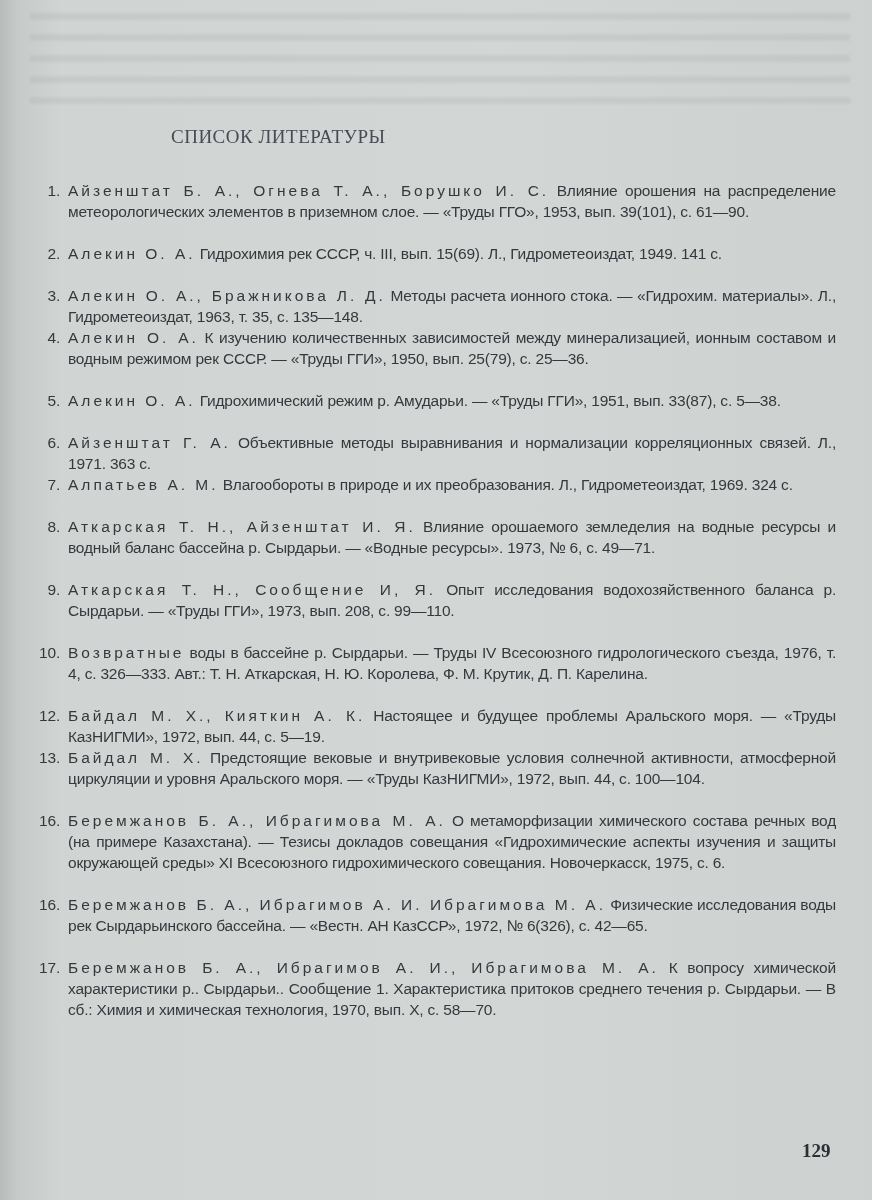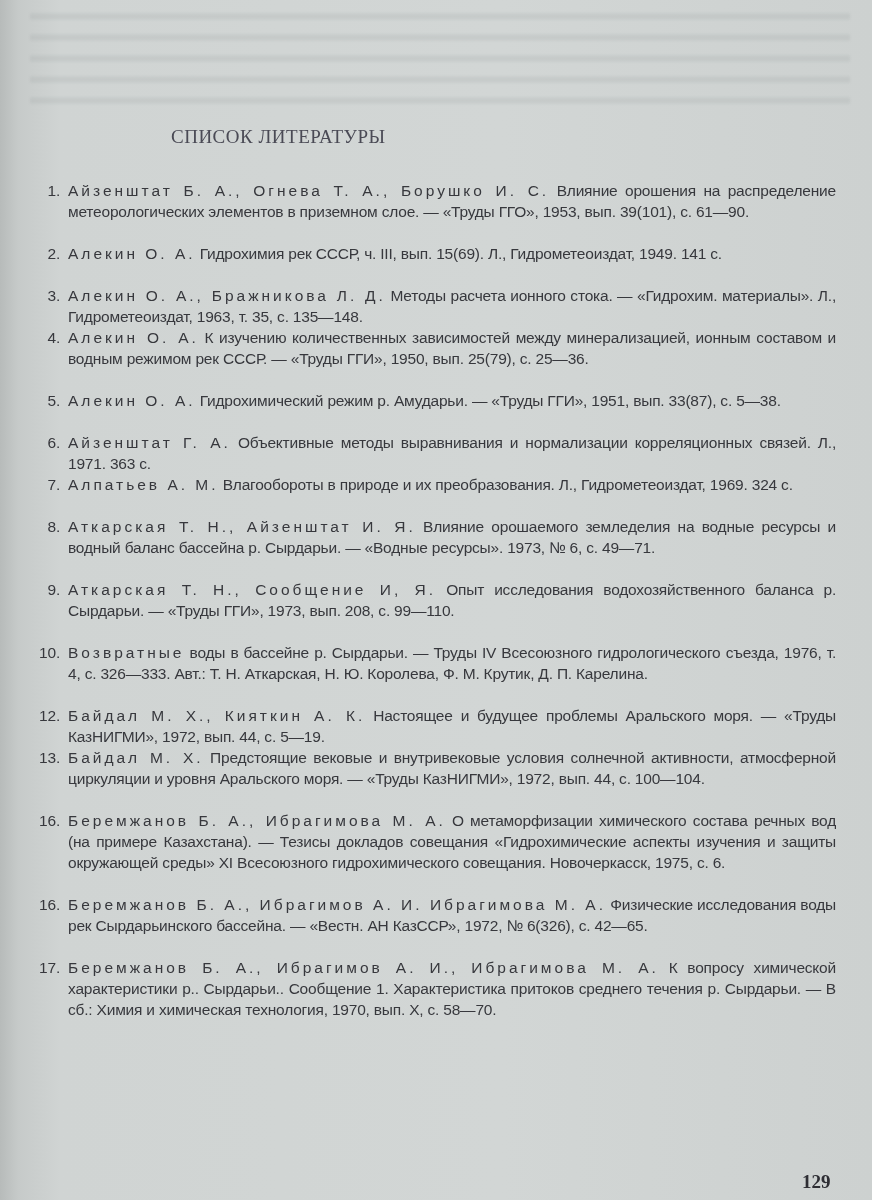--- a/index.html
+++ b/index.html
@@ -22,21 +22,21 @@
   .refs {
     position: absolute; left: 30px; top: 180px; width: 806px;
     font-family: "Liberation Sans Narrow", "Liberation Sans", sans-serif;
     font-size: 17px; line-height: 21px;
   }
   .ref { display: flex; margin: 0; }
   .ref .num { width: 38px; flex: 0 0 38px; text-align: right; padding-right: 8px; box-sizing: border-box; }
   .ref .txt { flex: 1; text-align: justify; transform: scaleX(0.86); transform-origin: left top; width: 890px; flex: 0 0 890px; }
   .author { letter-spacing: 3px; }
   .page-num {
-    position: absolute; left: 802px; top: 1171px;
+    position: absolute; left: 802px; top: 1140px;
     font-size: 19px; font-weight: bold; color: #2e2e34;
   }
 </style>
 </head>
 <body>
 
 <div class="bleed"></div>
 
 <div class="title">СПИСОК ЛИТЕРАТУРЫ</div>
 

